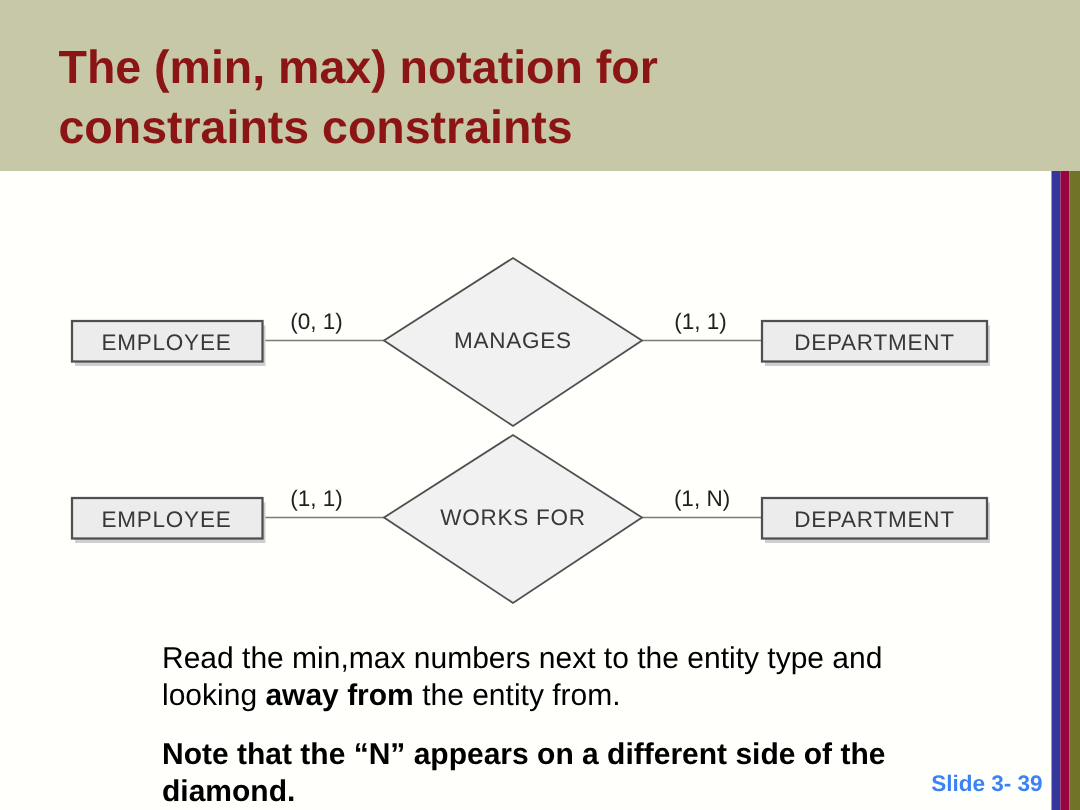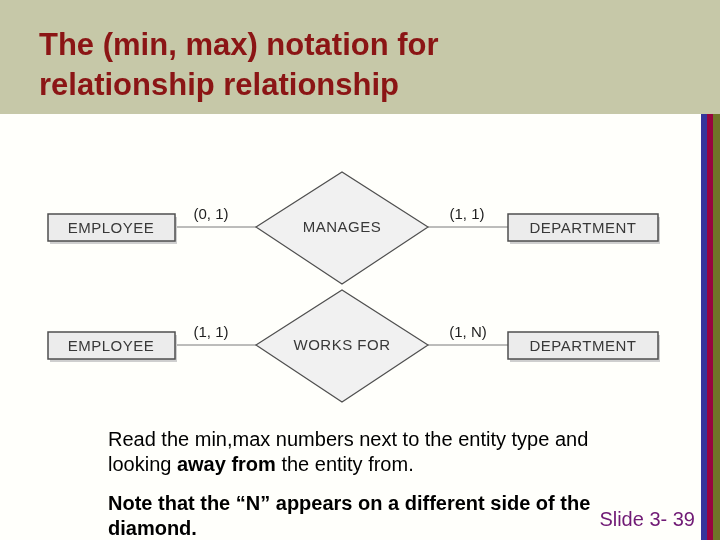--- a/index.html
+++ b/index.html
@@ -51,30 +51,30 @@
   .notes{
     position:absolute;left:108px;top:427px;width:505px;
     font-size:20px;line-height:25px;color:#000;
   }
   .notes p{margin:0;}
   .notes p + p{margin-top:14px;font-weight:bold;}
   .notes b{font-weight:700;margin-top:28px;}
   
   .slide-number{
     position:absolute;right:25px;bottom:9px;
-    font-size:20px;font-weight:400;color:#701a75;
+    font-size:15px;font-weight:700;color:#3b82f6;
   }
 </style>
 </head>
 <body>
 
 <div class="slide">
 
   <div class="title-bar">
-    <h1><span>The (min, max) notation for</span><br><span>relationship relationship</span></h1>
+    <h1><span>The (min, max) notation for</span><br><span>constraints constraints</span></h1>
   </div>
 
   <div class="stripe blue"></div>
   <div class="stripe maroon"></div>
   <div class="stripe olive"></div>
 
   <svg class="diagram" width="720" height="426" viewBox="0 0 720 426">
 
     <g>
       <line class="connector" x1="175" y1="113" x2="256" y2="113"></line>

